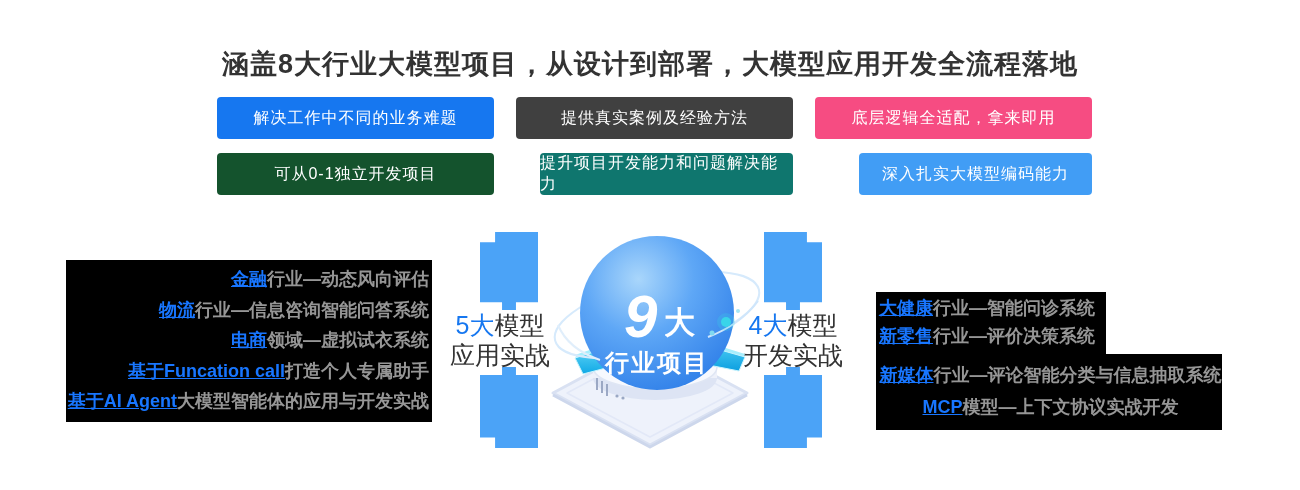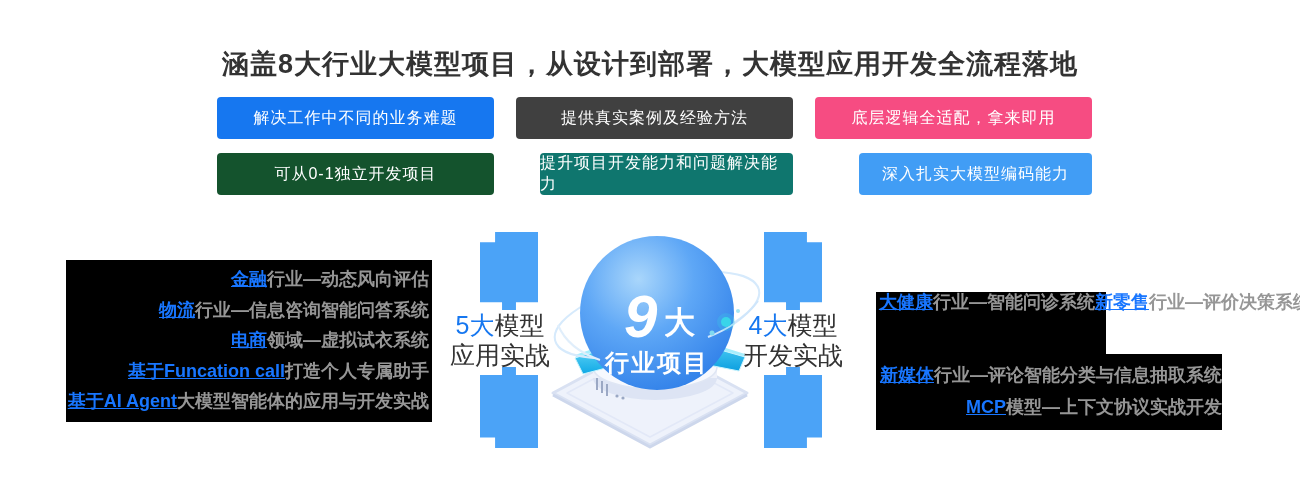--- a/index.html
+++ b/index.html
@@ -14,24 +14,24 @@
   .pill-grid{position:absolute;left:217px;top:97px;display:grid;
     grid-template-columns:repeat(3,277px);grid-auto-rows:42px;gap:14px 22px;}
   .pill{display:flex;align-items:center;justify-content:center;border-radius:4px;
     color:#ffffff;font-size:16px;letter-spacing:1px;}
 
   
   .proj-left{position:absolute;left:66px;top:260px;width:366px;height:162px;background:#000000;
     display:flex;flex-direction:column;justify-content:space-evenly;align-items:flex-end;
     padding-right:3px;box-sizing:border-box;}
   .proj-right-top{position:absolute;left:876px;top:292px;width:230px;height:62px;background:#000000;
-    display:flex;flex-direction:row;justify-content:space-evenly;align-items:flex-start;
+    display:flex;flex-direction:column;justify-content:space-evenly;align-items:flex-start;
     padding-left:3px;box-sizing:border-box;}
   .proj-right-bottom{position:absolute;left:876px;top:354px;width:346px;height:76px;background:#000000;
-    display:flex;flex-direction:column;justify-content:space-evenly;align-items:flex-end;
+    display:flex;flex-direction:column;justify-content:space-evenly;align-items:center;
     padding-left:3px;box-sizing:border-box;}
   .proj-row{font-size:18px;font-weight:700;color:#969696;white-space:nowrap;line-height:1.2;}
   .proj-row .hl{color:#1876ff;text-decoration:underline;}
 
   
   .stat{position:absolute;width:116px;text-align:center;font-size:25px;font-weight:400;
     color:#333333;line-height:30px;}
   .stat .hl{color:#1677f0;}
   .stat-left{left:442px;top:310px;}
   .stat-right{left:735px;top:310px;}

